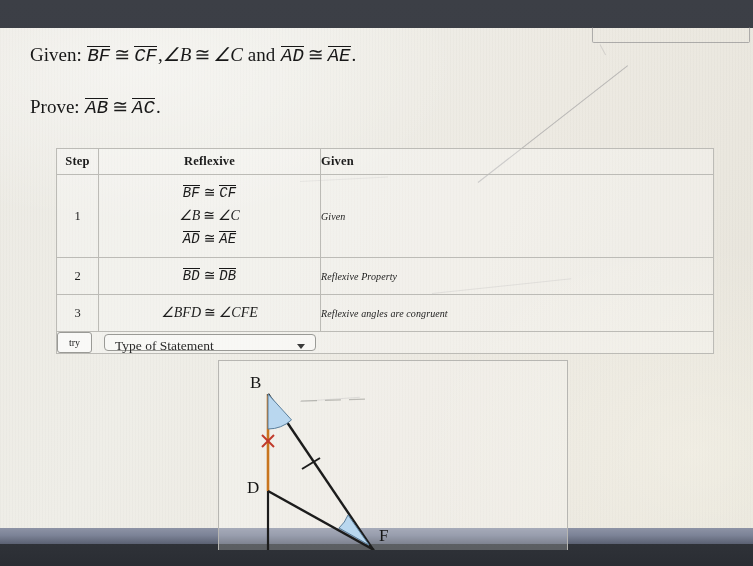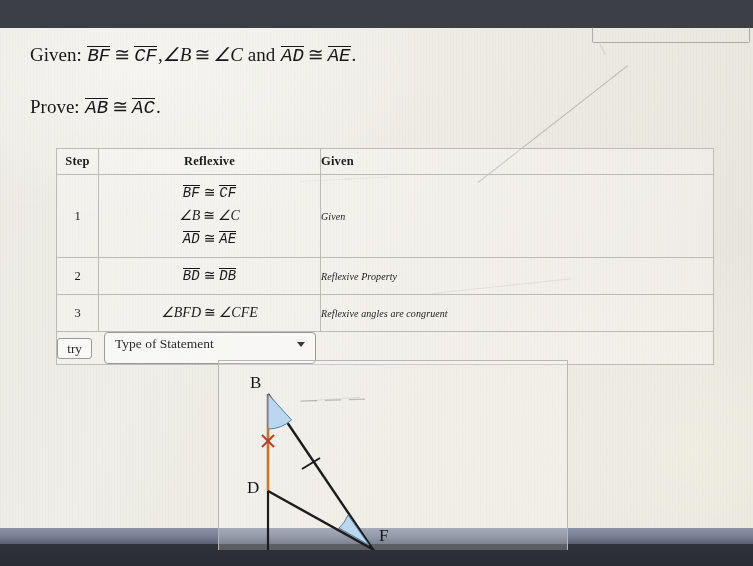--- a/index.html
+++ b/index.html
@@ -96,26 +96,26 @@
   .stmt-stack > div { padding:3px 0; font-size:14px; }
   .row-h { height:34px; }
 
   
   td.toolbar-cell { padding:6px 0 6px 5px; }
   #try-button {
     display:inline-block; vertical-align:middle;
     width:35px; height:21px; line-height:19px;
     border:1px solid #9a9a96; border-radius:3px;
     background:rgba(255,255,255,0.55);
-    font-size:13px; text-align:center; color:#242424;
+    font-size:10px; text-align:center; color:#242424;
     font-family:"Liberation Serif", serif;
   }
   #type-of-statement {
     display:inline-block; vertical-align:middle; margin-left:9px;
-    width:212px; height:32px;
+    width:212px; height:17px;
     border:1px solid #9a9a96; border-radius:4px;
     background:rgba(255,255,255,0.45);
     position:relative;
   }
   #type-of-statement .sel-label {
     position:absolute; left:10px; top:3px; font-size:13.5px; color:#2a2a2a;
   }
   #type-of-statement .chev {
     position:absolute; right:10px; top:9px;
     width:0;height:0;border-left:4px solid transparent;border-right:4px solid transparent;

